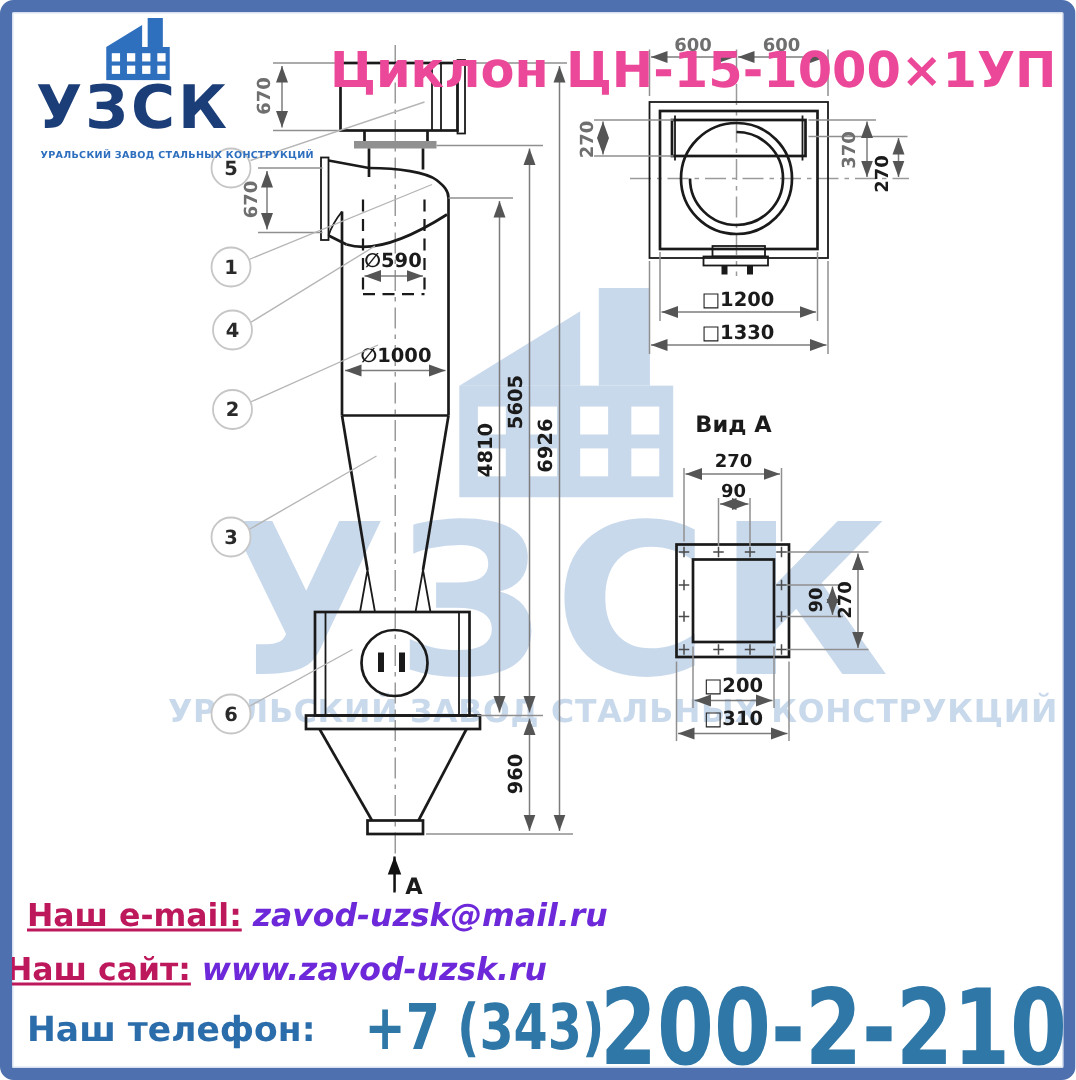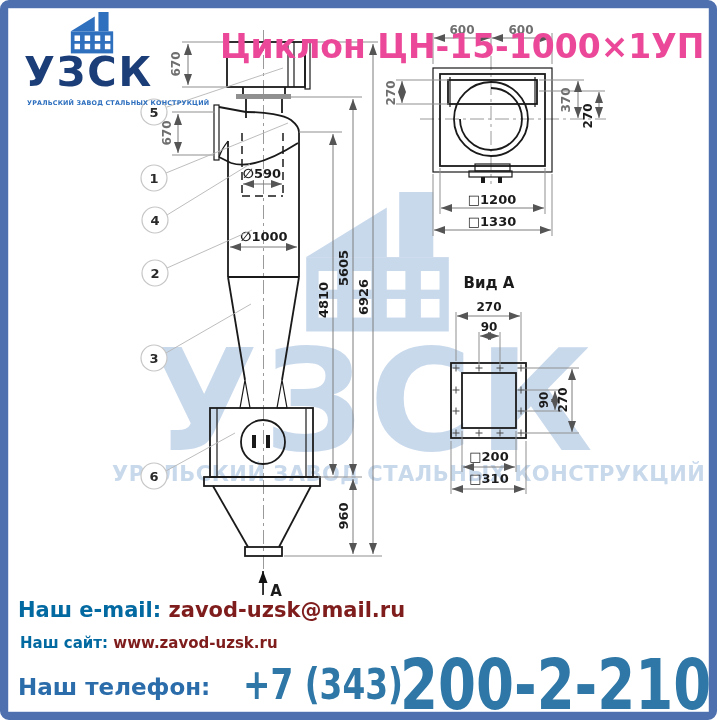--- a/index.html
+++ b/index.html
@@ -16,23 +16,23 @@
   
   .logo-name{left:24px;top:52px;font-family:"DejaVu Sans",sans-serif;font-weight:bold;
            font-size:40px;line-height:1;letter-spacing:2px;color:#1c3e78;}
   .logo-slogan{left:27px;top:99px;font-family:"DejaVu Sans",sans-serif;font-weight:bold;
            font-size:6.4px;letter-spacing:.2px;color:#2d6fbe;white-space:nowrap;}
   .page-title{left:220px;top:27px;font-family:"DejaVu Sans",sans-serif;font-weight:bold;
            font-size:33px;color:#ec4899;white-space:nowrap;}
   
   .c-line{font-family:"DejaVu Sans",sans-serif;font-weight:bold;white-space:nowrap;}
   .c-email{left:18px;top:598px;font-size:21px;}
-  .c-site{left:20px;top:634px;font-size:15px;}
-  .c-label{color:#0369a1;}
-  .c-value{color:#7f1d1d;}
+  .c-site{left:4px;top:634px;font-size:21px;}
+  .c-label{color:#be185d;text-decoration:underline;}
+  .c-value{color:#6d28d9;font-style:italic;}
   .c-phone-label{left:18px;top:674px;font-size:23px;color:#2b6cab;}
   .c-phone-code{left:243px;top:660px;font-size:42px;color:#2e77a6;
                 display:inline-block;transform:scaleX(.78);transform-origin:left bottom;}
   .c-phone-number{left:400px;top:650px;font-size:70px;color:#2e77a6;line-height:1;
                 display:inline-block;transform:scaleX(.78);transform-origin:left bottom;}
   
   svg text{font-family:"DejaVu Sans",sans-serif;font-weight:bold;}
   .ln{stroke:#1a1a1a;stroke-width:1.8;fill:none;}
   .ln2{stroke:#1a1a1a;stroke-width:1.2;fill:none;}
   .lnf{fill:#1a1a1a;stroke:none;}

